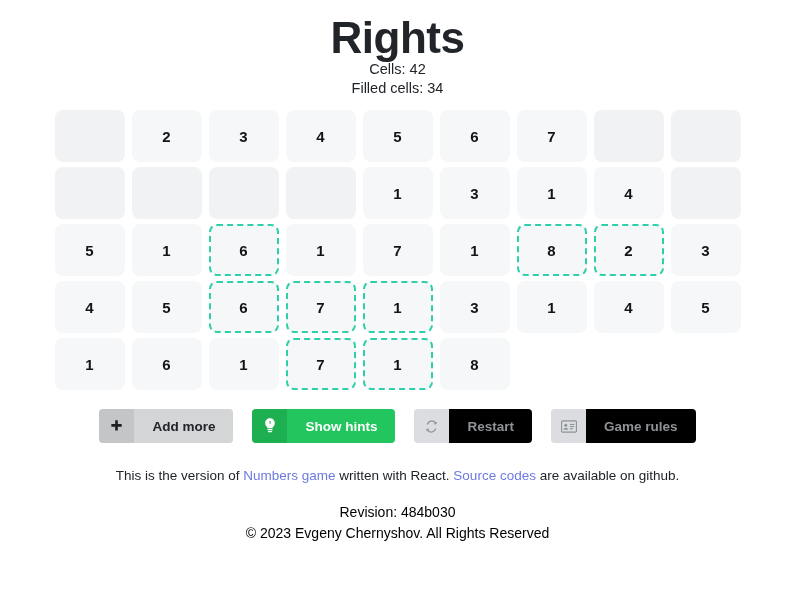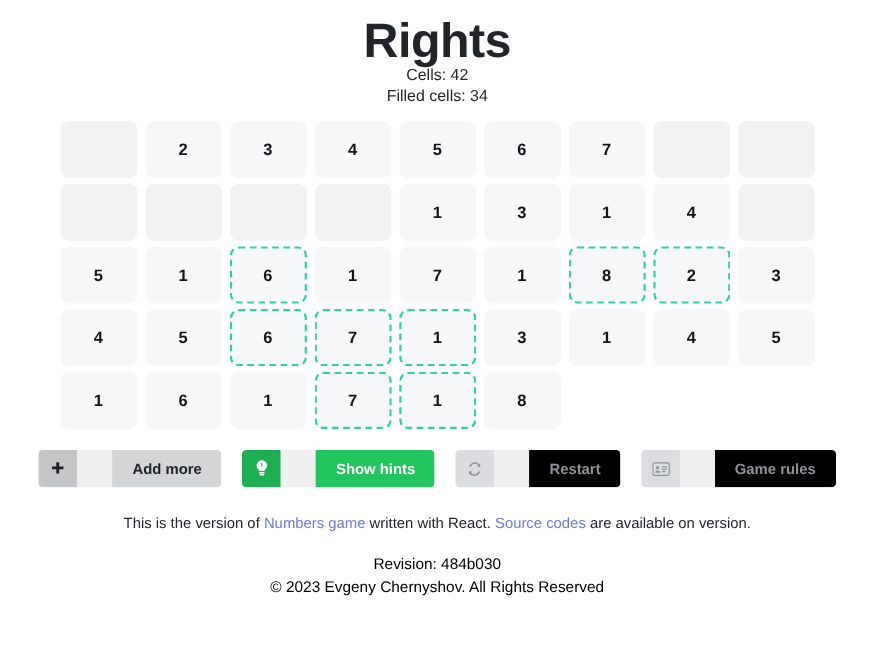--- a/index.html
+++ b/index.html
@@ -101,21 +101,20 @@
     flex: 0 0 auto;
   }
   .btn .lb {
     padding: 0 18px;
     font-size: 13.5px;
     font-weight: bold;
     white-space: nowrap;
     display: flex;
     align-items: center;
     height: 34px;
-    margin-left: 32px;
   }
 
   .btn-grey .ic { background: #c3c5c7; }
   .btn-grey .lb { background: #d3d5d7; color: #212529; }
 
   .btn-green .ic { background: #1eaf51; }
   .btn-green .lb { background: #22c55e; color: #ffffff; }
 
   .btn-disabled { cursor: default; }
   .btn-disabled .ic { background: #dbdde0; }
@@ -247,21 +246,21 @@
             <rect x="10" y="4.1" width="5.1" height="1.2" fill="#8e9398"></rect>
             <rect x="10" y="6.5" width="5.1" height="1.2" fill="#8e9398"></rect>
             <rect x="10" y="8.9" width="3.4" height="1.2" fill="#8e9398"></rect>
           </svg>
         </span>
         <span class="lb">Game rules</span>
       </button>
     </div>
 
   <div class="footer">
-    <span>This is the version of </span><a href="#">Numbers game</a><span> written with React. </span><a href="#">Source codes</a><span> are available on version.</span>
+    <span>This is the version of </span><a href="#">Numbers game</a><span> written with React. </span><a href="#">Source codes</a><span> are available on github.</span>
   </div>
 
   <div class="copy">
     <div>Revision: 484b030</div>
     <div>© 2023 Evgeny Chernyshov. All Rights Reserved</div>
   </div>
 
 </div>
 
 </body></html>

